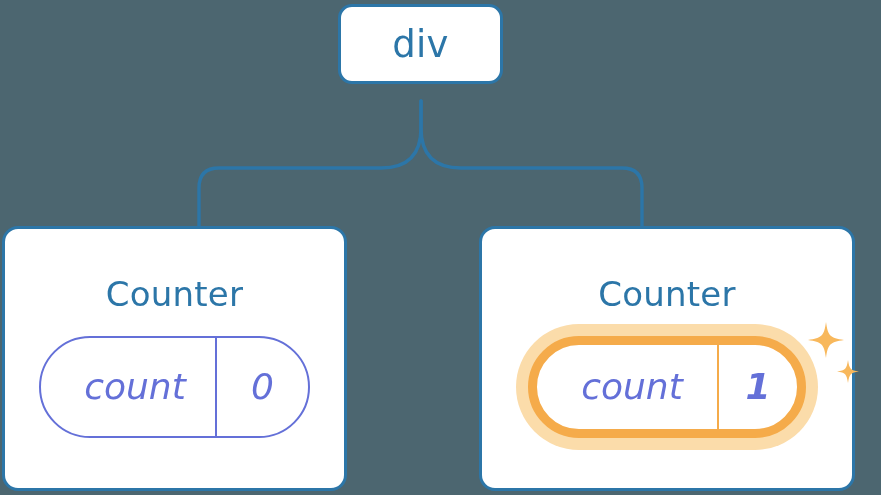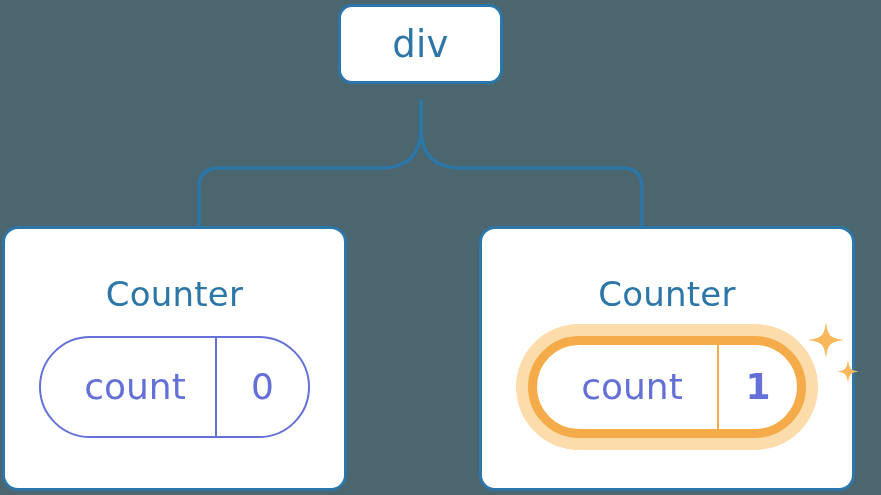--- a/index.html
+++ b/index.html
@@ -78,20 +78,21 @@
   }
   .pill {
     position: relative;
     display: flex;
     align-items: stretch;
     box-sizing: border-box;
     height: 102px;
     border: 2px solid #6470d8;
     border-radius: 51px;
     background: #ffffff;
+    font-style: italic;
   }
   .pill .cell {
     display: flex;
     align-items: center;
     justify-content: center;
     box-sizing: border-box;
   }
   .pill .cell-key {
     width: 174px;
     padding-left: 14px;

